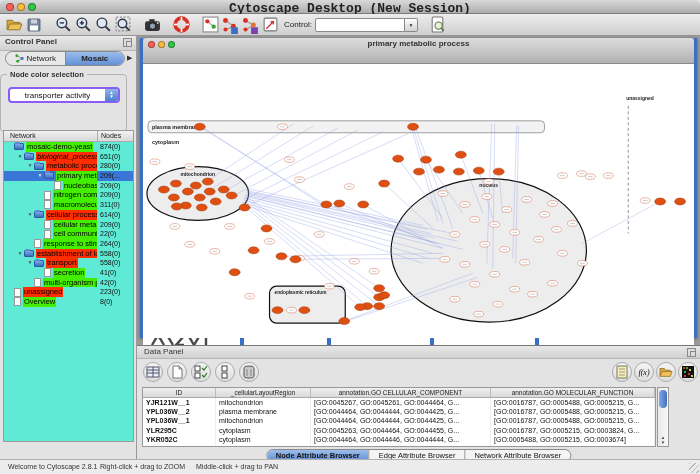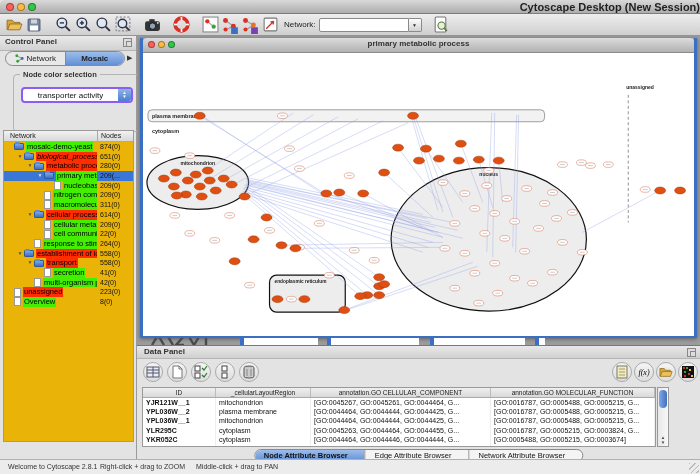--- a/index.html
+++ b/index.html
@@ -3,22 +3,22 @@
 <meta charset="utf-8">
 <style>
   html,body{margin:0;padding:0;background:#555;}
   *{box-sizing:border-box;}
   .window{position:relative;width:700px;height:474px;font-family:"Liberation Sans",sans-serif;
           background:#e3e3e3;overflow:hidden;}
   
   .titlebar{position:absolute;left:0;top:0;width:700px;height:14px;
     background:linear-gradient(#d9d9d9,#adadad);border-bottom:1px solid #7c7c7c;
     border-radius:5px 5px 0 0;}
-  .titlebar .title{position:absolute;left:0;right:0;top:1px;text-align:right;
-    font-size:11px;font-weight:bold;color:#222;}
+  .titlebar .title{position:absolute;left:0;right:0;top:1px;text-align:center;
+    font-size:13px;font-weight:bold;color:#222;font-family:Liberation Mono, monospace;}
   .lights{position:absolute;left:6px;top:3px;display:flex;gap:3px;}
   .light{width:8px;height:8px;border-radius:50%;border:1px solid rgba(0,0,0,.35);}
   .l-red{background:#ff5f57}.l-yellow{background:#fdbc40}.l-green{background:#33c748}
   
   .toolbar{position:absolute;left:0;top:14px;width:700px;height:22px;
     background:linear-gradient(#ededed,#cfcfcf);border-bottom:1px solid #949494;
     display:flex;align-items:center;padding:0 4px;}
   .tb-btn{width:20px;height:20px;display:flex;align-items:center;justify-content:center;flex:none;}
   .tb-gap{width:9px;flex:none;}
   .search-label{font-size:8px;color:#222;margin:0 3px 0 4px;flex:none;}
@@ -36,36 +36,36 @@
   .cp-header .cp-title{position:absolute;left:5px;top:1px;font-size:8px;font-weight:bold;color:#333;}
   .float-icon{position:absolute;right:4px;top:2px;width:9px;height:9px;border:1px solid #888;background:#ddd;}
   .float-icon:before{content:"";position:absolute;left:2px;top:2px;width:4px;height:4px;border:1px solid #888;}
   .cp-tabs{position:absolute;left:5px;top:15px;width:120px;height:15px;display:flex;
     border:1px solid #8a8a8a;border-radius:8px;overflow:hidden;background:#e8e8e8;}
   .cp-tab{flex:1;display:flex;align-items:center;justify-content:center;gap:3px;
     font-size:8px;color:#222;}
   .cp-tab.active{background:linear-gradient(#9dbdea,#6290d6);font-weight:bold;}
   .cp-tab-sep{width:1px;background:#8a8a8a;}
   .cp-tab-more{position:absolute;left:127px;top:18px;font-size:7px;color:#333;}
-  .groupbox{position:absolute;left:13px;top:38px;width:127px;height:58px;
+  .groupbox{position:absolute;left:0;top:38px;width:127px;height:58px;
     border:1px solid #b3b3b3;border-radius:4px;}
   .groupbox-label{position:absolute;left:6px;top:-5px;background:#e3e3e3;padding:0 3px;
     font-size:7.5px;font-weight:bold;color:#333;}
   .combo{position:absolute;left:7px;top:12px;width:112px;height:16px;display:flex;
     border:2px solid #8b5cf6;border-radius:4px;background:#fff;overflow:hidden;}
   .combo-value{flex:1;font-size:8px;color:#111;display:flex;align-items:center;justify-content:center;}
   .combo-stepper{width:13px;background:linear-gradient(#8fb4e8,#4d7fce);color:#fff;
     display:flex;flex-direction:column;align-items:center;justify-content:center;font-size:4.5px;line-height:4px;}
   .checkbox-row{position:absolute;left:10px;top:103px;display:flex;align-items:center;gap:5px;}
   .checkbox{width:11px;height:11px;border-radius:2px;border:1px solid #3566b5;
     background:linear-gradient(#7fa9e4,#3d6fc4);color:#fff;font-size:9px;line-height:10px;text-align:center;}
   .checkbox-label{font-size:8px;color:#111;}
   
   .tree-box{position:absolute;left:3px;top:94px;width:131px;height:312px;
-    background:#eab308;border:1px solid #9a9a9a;overflow:hidden;}
+    background:#5eead4;border:1px solid #9a9a9a;overflow:hidden;}
   .tree-header{height:11px;background:linear-gradient(#f2f2f2,#d8d8d8);
     border-bottom:1px solid #aaa;display:flex;font-size:7px;color:#222;}
   .th-network{flex:1;padding:1px 0 0 6px;}
   .th-nodes{width:36px;border-left:1px solid #aaa;padding:1px 0 0 3px;}
   .tree-rows{position:relative;}
   .tree-row{height:9.7px;line-height:9.7px;display:flex;align-items:center;font-size:7.5px;white-space:nowrap;}
   .tree-row.sel{background:#3a76d6;}
   .tr-label-zone{flex:1;overflow:hidden;display:flex;align-items:center;height:100%;}
   .tr-arrow{width:8px;flex:none;font-size:5px;color:#555;text-align:center;}
   .tree-row.sel .tr-arrow{color:#dde;}
@@ -77,57 +77,57 @@
   .icon-file{width:7px;height:9px;background:#fff;border:1px solid #999;}
   .tr-chip{padding:0 1px;color:#000;}
   .chip-green{background:#44ee00;}
   .chip-red{background:#ff2d00;}
   .tr-nodes{width:36px;flex:none;padding-left:3px;color:#111;font-size:7px;}
   
   .desktop{position:absolute;left:137px;top:36px;width:563px;height:309px;background:#9c9c9c;overflow:hidden;}
   .frame{position:absolute;left:3px;top:2px;width:557px;height:300px;
     border-left:3px solid #3b6fc4;border-right:3px solid #3b6fc4;border-bottom:3px solid #3b6fc4;
     box-shadow:0 1px 4px rgba(0,0,0,.4);}
-  .frame-titlebar{position:relative;height:15px;background:linear-gradient(#dcdcdc,#b2b2b2);
+  .frame-titlebar{position:relative;height:26px;background:linear-gradient(#dcdcdc,#b2b2b2);
     border-bottom:1px solid #8a8a8a;border-radius:4px 4px 0 0;text-decoration:underline;}
   .frame-title{position:absolute;left:0;right:0;top:1px;text-align:center;font-size:8px;font-weight:bold;color:#333;}
   .frame-lights{position:absolute;left:5px;top:3px;display:flex;gap:3px;}
   .frame-lights .light{width:7px;height:7px;}
   .canvas{position:relative;width:551px;height:283px;background:#fff;overflow:hidden;}
   .canvas svg{position:absolute;left:0;top:0;}
   
   .below-strip{position:absolute;left:0;top:302px;width:100%;height:7px;}
   .mini-win{position:absolute;top:0;height:7px;background:#fff;border-left:4px solid #3b6fc4;overflow:hidden;}
   
   .data-panel{position:absolute;left:137px;top:345px;width:563px;height:114px;
     background:#e3e3e3;border-top:1px solid #777;}
   .dp-header{position:relative;height:13px;background:linear-gradient(#e9e9e9,#d0d0d0);
     border-bottom:1px solid #b5b5b5;}
-  .dp-title{position:absolute;left:7px;top:1px;font-size:8px;font-weight:bold;color:#333;}
+  .dp-title{position:absolute;left:7px;top:1px;font-size:8px;font-weight:normal;color:#333;}
   .dp-toolbar{position:relative;height:27px;}
   .dp-btn{position:absolute;top:3px;width:20px;height:20px;border:1px solid #aaa;border-radius:10px;
     background:linear-gradient(#f5f5f5,#ddd);display:flex;align-items:center;justify-content:center;}
   .dp-table{position:absolute;left:5px;top:41px;width:514px;height:60px;background:#fff;
     border:1px solid #999;overflow:hidden;}
   .dpt-header{display:flex;height:10px;background:linear-gradient(#f0f0f0,#d9d9d9);
     border-bottom:1px solid #aaa;font-size:6.5px;color:#222;}
   .dpt-header>div{border-right:1px solid #bbb;text-align:center;overflow:hidden;white-space:nowrap;padding-top:1px;}
   .dpt-row{display:flex;height:9.4px;font-size:7px;color:#111;}
   .dpt-row>div{border-right:1px solid #eee;overflow:hidden;white-space:nowrap;padding:0.5px 2px 0 3px;}
   .c0{width:73px;flex:none;}.c1{width:95px;flex:none;}.c2{width:180px;flex:none;}.c3{width:164px;flex:none;}
   .dpt-row .c0{font-weight:bold;}
   .dp-scroll{position:absolute;left:520px;top:41px;width:12px;height:60px;border:1px solid #999;
     background:linear-gradient(90deg,#e8e8e8,#f8f8f8);}
   .dp-thumb{position:absolute;left:1px;top:2px;width:8px;height:18px;border-radius:4px;
     background:linear-gradient(90deg,#7fa9e4,#436fc0);}
   .dp-arrows{position:absolute;left:0px;bottom:1px;width:10px;font-size:4.5px;line-height:5px;
     text-align:center;color:#444;}
   .dp-tabs{position:absolute;left:50%;transform:translateX(-50%);top:103px;height:13px;display:flex;
     border:1px solid #8a8a8a;border-radius:7px;overflow:hidden;background:#f4f4f4;}
-  .dp-tab{font-size:7.5px;color:#111;padding:1px 17px 0 9px;border-right:1px solid #9a9a9a;white-space:nowrap;}
+  .dp-tab{font-size:7.5px;color:#111;padding:1px 9px 0 9px;border-right:1px solid #9a9a9a;white-space:nowrap;}
   .dp-tab:last-child{border-right:none;}
   .dp-tab.active{background:linear-gradient(#9dbdea,#6290d6);font-weight:bold;}
   
   .statusbar{position:absolute;left:0;top:459px;width:700px;height:15px;
     background:#ececec;border-top:1px solid #b0b0b0;font-size:7px;color:#333;}
   .sb-item{position:absolute;top:3px;}
   .grip{position:absolute;right:1px;bottom:1px;width:10px;height:10px;
     background:repeating-linear-gradient(135deg,#bbb 0 1px,transparent 1px 4px);}
   .ico{display:block;}
 </style>
@@ -237,21 +237,21 @@
           <rect x="9" y="10" width="6" height="6" fill="#7a3fb0"></rect>
           <circle cx="4" cy="12" r="1.8" fill="#d93025"></circle>
         </svg>
     </div>
     <div class="tb-btn">
       <svg class="ico" width="17" height="17" viewBox="0 0 16 16">
           <rect x="2" y="2" width="12" height="12" rx="1" fill="#fdfdfd" stroke="#777"></rect>
           <path d="M4,12 L11,5 M11,5 l-3,0.5 M11,5 l-0.5,3" stroke="#c33" stroke-width="1.2" fill="none"></path>
         </svg>
     </div>
-    <span class="search-label">Network:</span>
+    <span class="search-label">Control:</span>
     <div class="search-combo">
       <input class="search-input" value="" style="">
       <div class="search-drop">▼</div>
     </div>
     <div class="tb-gap"></div>
     <div class="tb-btn">
       <svg class="ico" width="17" height="17" viewBox="0 0 16 16">
           <rect x="3" y="1" width="10" height="14" rx="1" fill="#fdfdfd" stroke="#777"></rect>
           <circle cx="9" cy="9" r="3.4" fill="#e9f0d8" stroke="#574" stroke-width="1"></circle>
           <line x1="11.5" y1="11.5" x2="14" y2="14" stroke="#574" stroke-width="1.5"></line>

